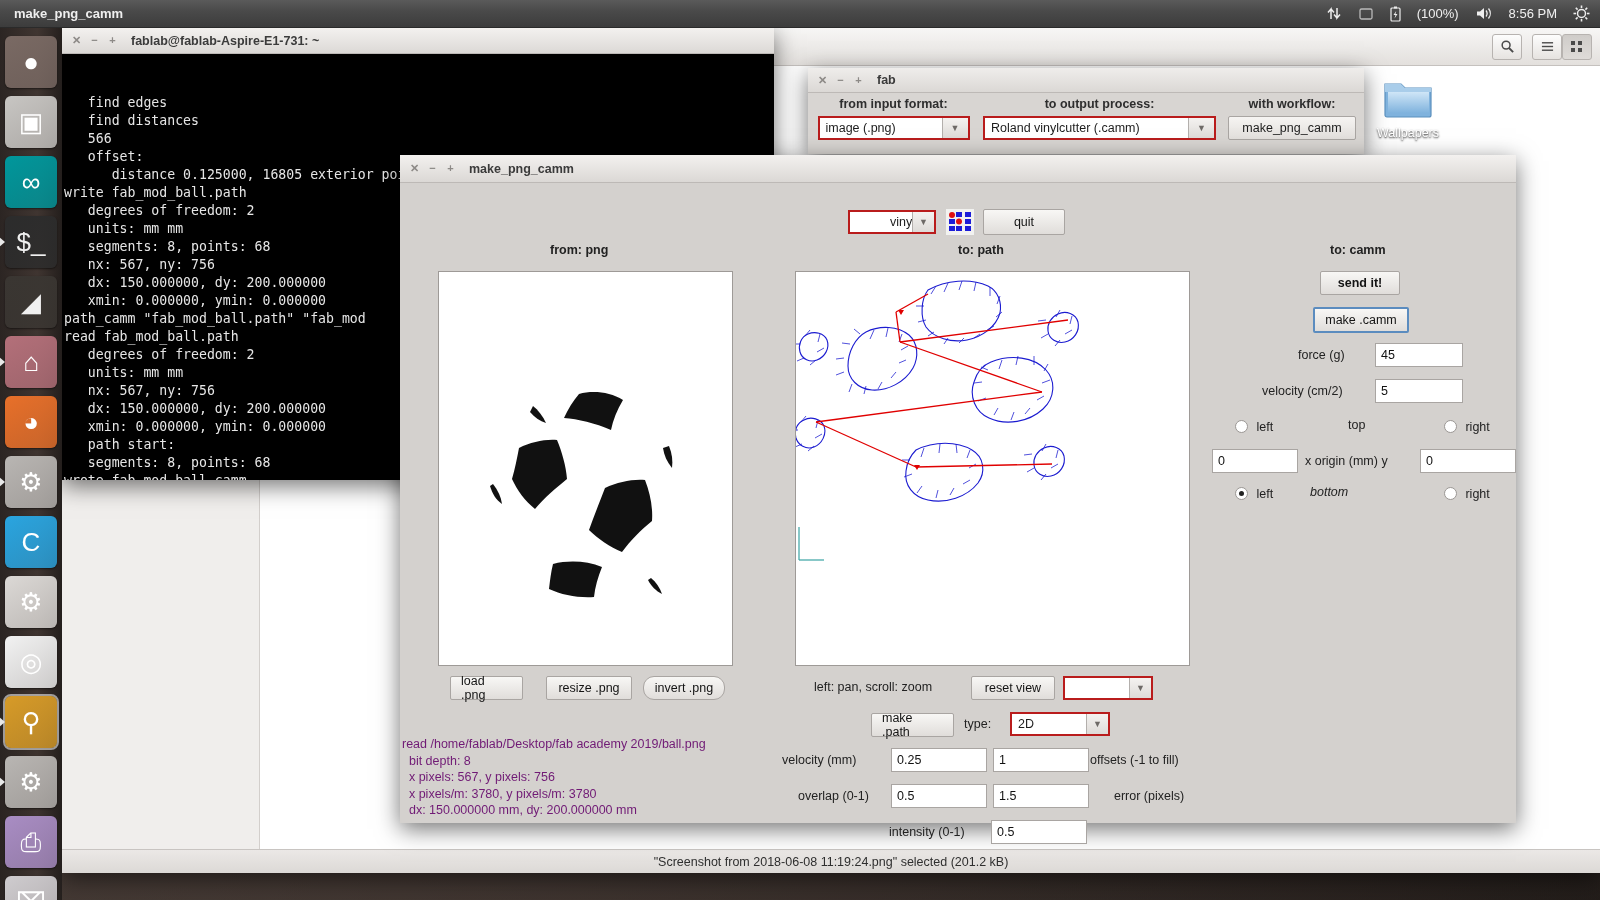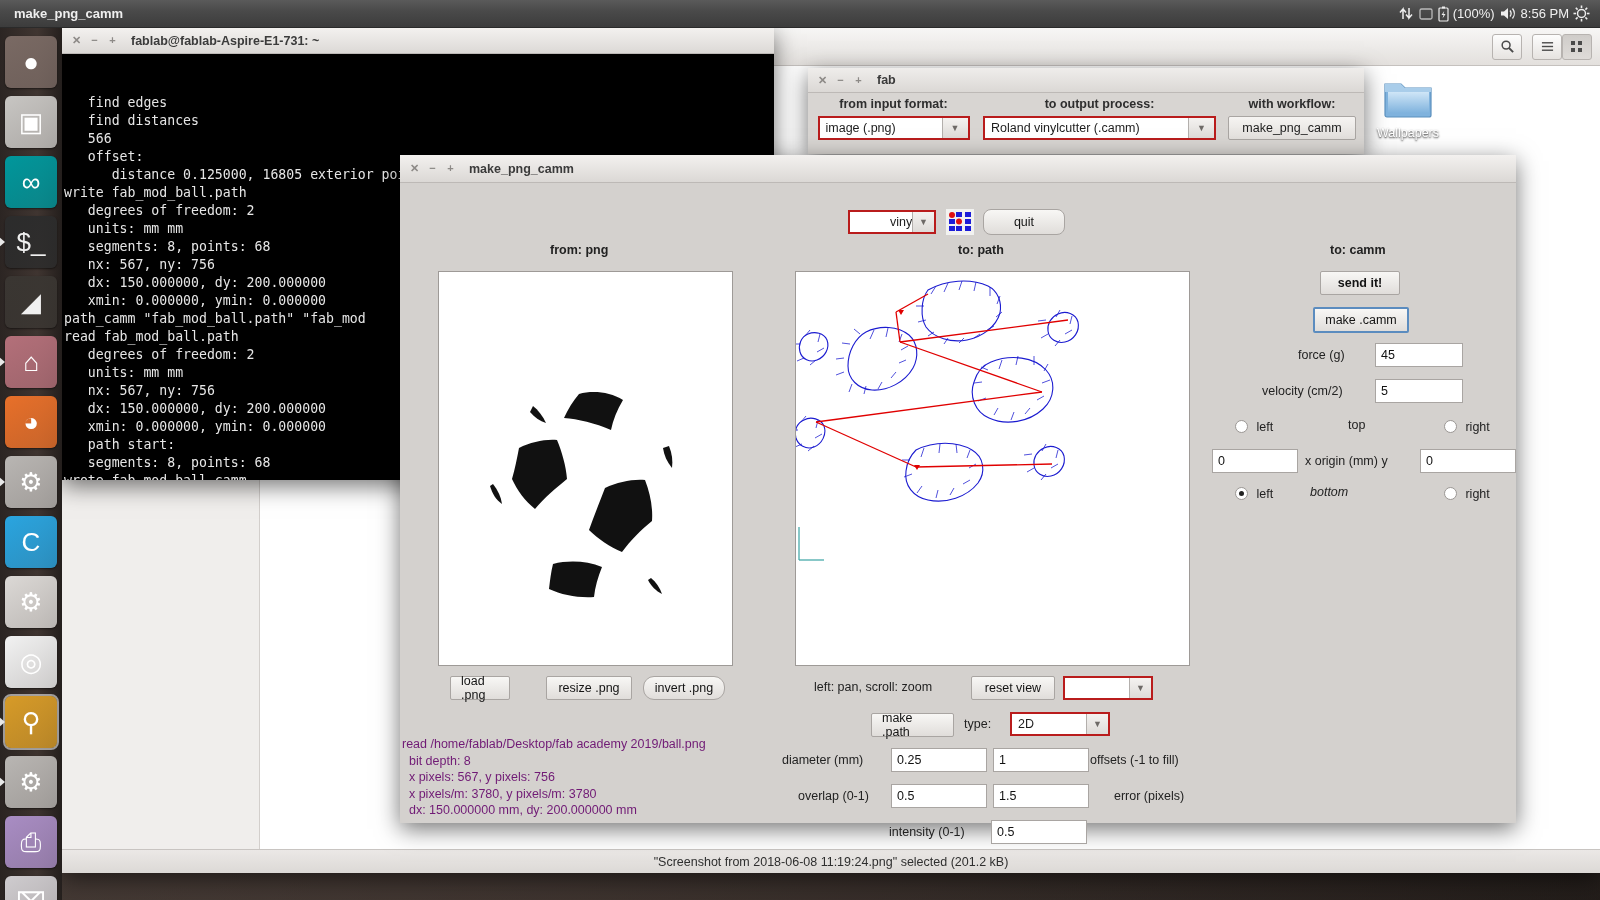--- a/index.html
+++ b/index.html
@@ -24,21 +24,21 @@
 
   
   #top-panel {
     position:absolute; left:0; top:0; width:1600px; height:28px;
     background:linear-gradient(#5a5a5a,#4a4a4a 40%,#3c3c3c);
     color:#f2f2f2; font-size:13px;
     display:flex; align-items:center; z-index:200;
     border-bottom:1px solid #2a2a2a;
   }
   #panel-title { margin-left:14px; font-weight:bold; font-size:13px; color:#efefef;}
-  #tray { margin-left:auto; display:flex; align-items:center; gap:4px; padding-right:10px;}
+  #tray { margin-left:auto; display:flex; align-items:center; gap:16px; padding-right:10px;}
   .tray-item{ display:flex; align-items:center; color:#f0f0f0; font-size:13px; line-height:1;}
   .tray-item svg{display:block;}
 
   
   #launcher{
     position:absolute; left:0; top:28px; width:62px; height:872px;
     background:linear-gradient(90deg, rgba(40,34,32,.93), rgba(60,50,46,.88) 60%, rgba(35,30,28,.95));
     z-index:190;
     padding-top:4px;
   }
@@ -307,21 +307,21 @@
           <rect x="3" y="17" width="6" height="5"></rect>
             <rect x="10" y="17" width="6" height="5"></rect>
             <rect x="19" y="17" width="6" height="5"></rect>
         </g>
         <g fill="#e01010">
             <circle cx="6" cy="6" r="3"></circle>
             <circle cx="13" cy="12.5" r="3"></circle>
           </g>
       </svg>
     </div>
-    <div class="m-btn abs" style="left:583px;top:26px;width:82px;height:26px;border-radius:8px;">quit</div>
+    <div class="m-btn abs" style="left:583px;top:26px;width:82px;height:26px;">quit</div>
 
     <div class="m-lbl b abs" style="left:150px;top:60px;">from: png</div>
     <div class="m-lbl b abs" style="left:558px;top:60px;">to: path</div>
     <div class="m-lbl b abs" style="left:930px;top:60px;">to: camm</div>
 
     <div class="canvas abs" style="left:38px;top:88px;width:295px;height:395px;">
       <svg width="293" height="393" viewBox="0 0 293 393">
         <rect width="293" height="393" fill="#fff"></rect>
         <g fill="#111" transform="translate(62,120)">
           <path d="M78 2 c14 -4 31 -2 44 6 c-6 10 -10 20 -12 30 c-16 -7 -33 -11 -47 -12 c4 -9 9 -17 15 -24 Z"></path>
@@ -370,21 +370,21 @@
         </g>
         <path d="M102 38 l6 0 l-3 5 Z" fill="#e00000"></path>
         <path d="M118 193 l6 0 l-3 5 Z" fill="#e00000"></path>
         <g stroke="#3aa3a3" stroke-width="1.2">
           <line x1="3" y1="255" x2="3" y2="288"></line>
           <line x1="3" y1="288" x2="28" y2="288"></line>
         </g>
       </svg>
     </div>
 
-    <div class="m-btn abs" style="left:50px;top:493px;width:60px;">load .png</div>
+    <div class="m-btn abs" style="left:50px;top:493px;width:73px;">load .png</div>
     <div class="m-btn abs" style="left:146px;top:493px;width:86px;">resize .png</div>
     <div class="m-btn abs" style="left:243px;top:493px;width:82px;border-radius:11px;">invert .png</div>
 
     <div class="m-lbl abs" style="left:414px;top:497px;">left: pan, scroll: zoom</div>
     <div class="m-btn abs" style="left:571px;top:493px;width:84px;">reset view</div>
     <div class="combo abs" style="left:663px;top:493px;width:90px;">
       <span></span>
       <span class="arrow" style="width:22px">▼</span>
     </div>
 
@@ -394,21 +394,21 @@
       <span>2D</span>
       <span class="arrow" style="width:22px">▼</span>
     </div>
 
     <div class="mono-block abs" style="left:2px;top:553px;" id="info-block">read /home/fablab/Desktop/fab academy 2019/ball.png
   bit depth: 8
   x pixels: 567, y pixels: 756
   x pixels/m: 3780, y pixels/m: 3780
   dx: 150.000000 mm, dy: 200.000000 mm</div>
 
-    <div class="m-lbl abs" style="left:382px;top:570px;">diameter (mm)</div>
+    <div class="m-lbl abs" style="left:382px;top:570px;">velocity (mm)</div>
     <div class="m-inp abs" style="left:491px;top:565px;width:96px;">0.25</div>
     <div class="m-inp abs" style="left:593px;top:565px;width:96px;">1</div>
     <div class="m-lbl abs" style="left:690px;top:570px;">offsets (-1 to fill)</div>
 
     <div class="m-lbl abs" style="left:398px;top:606px;">overlap (0-1)</div>
     <div class="m-inp abs" style="left:491px;top:601px;width:96px;">0.5</div>
     <div class="m-inp abs" style="left:593px;top:601px;width:96px;">1.5</div>
     <div class="m-lbl abs" style="left:690px;top:606px;padding-left:24px;">error (pixels)</div>
 
     <div class="m-lbl abs" style="left:489px;top:642px;">intensity (0-1)</div>

